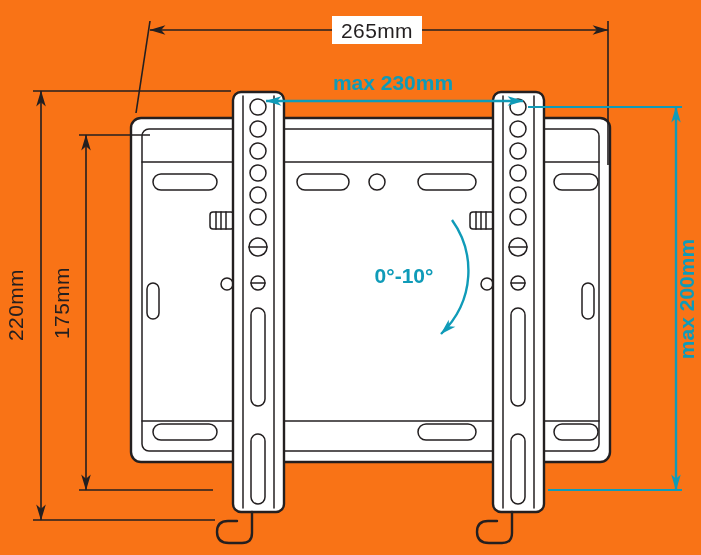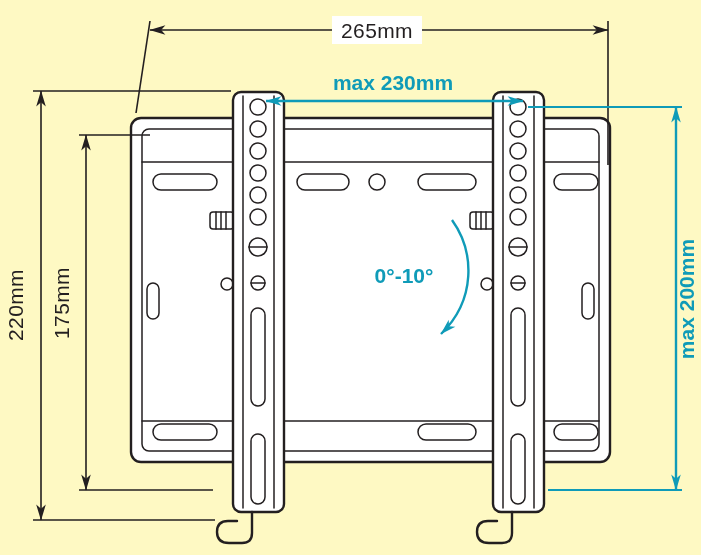--- a/index.html
+++ b/index.html
@@ -1,17 +1,17 @@
 <!DOCTYPE html>
 <html><head>
 <meta charset="utf-8">
 <style>
   html,body{margin:0;padding:0;background:#ffffff}
   .stage{
-    position:relative;width:701px;height:555px;background:#fef9c3;
+    position:relative;width:701px;height:555px;background:#f97316;
     font-family:"Liberation Sans",sans-serif;overflow:hidden;
   }
   svg{display:block}
   
   .s2 {stroke:#231f20;stroke-width:2.4;fill:none;stroke-linejoin:round;stroke-linecap:round}
   .s2f{stroke:#231f20;stroke-width:2.4;fill:#ffffff;stroke-linejoin:round}
   .s1 {stroke:#231f20;stroke-width:1.5;fill:none;stroke-linejoin:round;stroke-linecap:round}
   .s1f{stroke:#231f20;stroke-width:1.5;fill:#ffffff;stroke-linejoin:round}
   
   .dim  {stroke:#231f20;stroke-width:1.6;fill:none}

